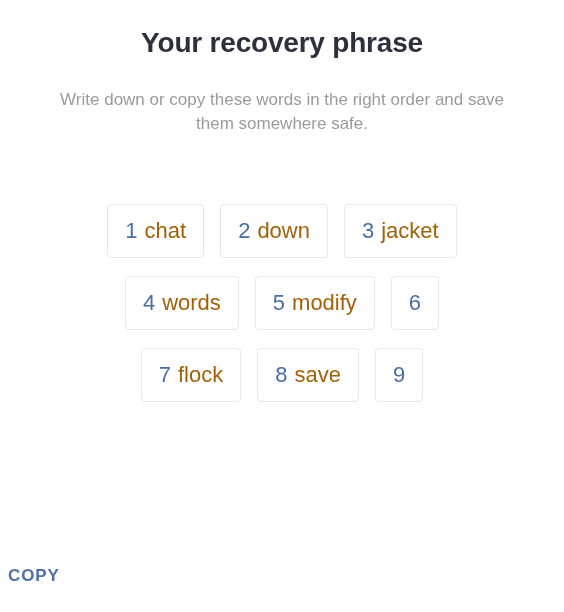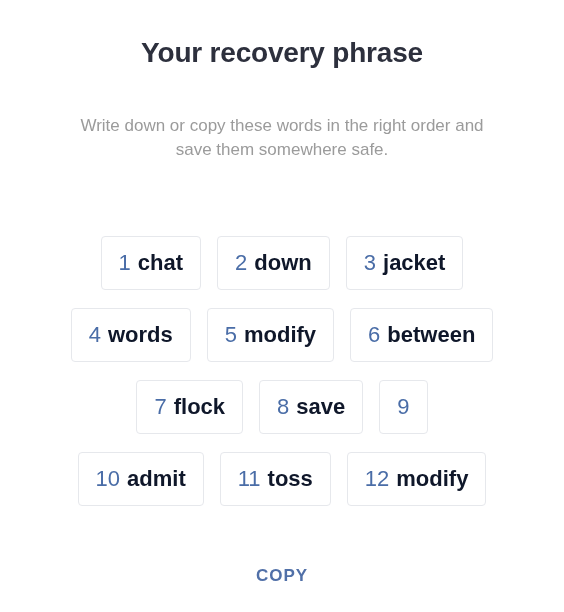--- a/index.html
+++ b/index.html
@@ -18,33 +18,33 @@
     width: 564px;
     height: 612px;
     box-sizing: border-box;
     display: flex;
     flex-direction: column;
     align-items: center;
     background: #ffffff;
   }
 
   .page-title {
-    margin: 10px;
+    margin: 0;
     padding: 0;
     font-size: 28px;
     font-weight: bold;
     color: #2d303d;
     letter-spacing: -0.2px;
     text-align: center;
     line-height: 1.1;
     padding-top: 28px;
   }
 
   .subtitle {
-    margin: 8px;
+    margin: 2px;
     padding: 0 56px;
     font-size: 17px;
     font-weight: normal;
     color: #9b9b9b;
     text-align: center;
     line-height: 1.42;
     padding-top: 27px;
     max-width: 452px;
     box-sizing: content-box;
   }
@@ -81,30 +81,30 @@
   }
 
   .chip-index {
     font-size: 22px;
     color: #4a6da7;
     font-weight: normal;
   }
 
   .chip-word {
     font-size: 22px;
-    color: #0f172a;
-    font-weight: bold;
+    color: #a16207;
+    font-weight: normal;
     margin-left: 7px;
   }
 
   .actions {
     margin-top: auto;
     padding-bottom: 22px;
     display: flex;
-    flex-direction: row;
+    flex-direction: column;
     justify-content: center;
     align-items: flex-start;
     gap: 62px;
     width: 100%;
   }
 
   .action-button {
     background: none;
     border: none;
     padding: 6px 8px;
@@ -149,52 +149,37 @@
       <div class="word-chip">
         <span class="chip-index">4</span>
         <span class="chip-word">words</span>
       </div>
       <div class="word-chip">
         <span class="chip-index">5</span>
         <span class="chip-word">modify</span>
       </div>
       <div class="word-chip">
         <span class="chip-index">6</span>
-        <span class="chip-word">between</span>
       </div>
     </div>
 
     <div class="phrase-row">
       <div class="word-chip">
         <span class="chip-index">7</span>
         <span class="chip-word">flock</span>
       </div>
       <div class="word-chip">
         <span class="chip-index">8</span>
         <span class="chip-word">save</span>
       </div>
       <div class="word-chip">
         <span class="chip-index">9</span>
       </div>
     </div>
 
-    <div class="phrase-row">
-      <div class="word-chip">
-        <span class="chip-index">10</span>
-        <span class="chip-word">admit</span>
-      </div>
-      <div class="word-chip">
-        <span class="chip-index">11</span>
-        <span class="chip-word">toss</span>
-      </div>
-      <div class="word-chip">
-        <span class="chip-index">12</span>
-        <span class="chip-word">modify</span>
-      </div>
-    </div>
 
   </div>
 
   <div class="actions">
     <button class="action-button">COPY</button>
   </div>
 
 </div>
 
 </body></html>

